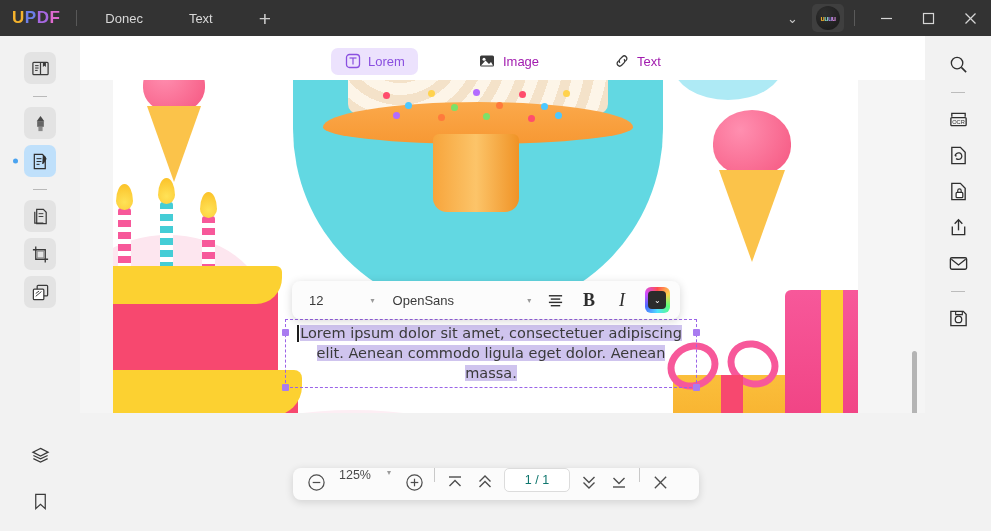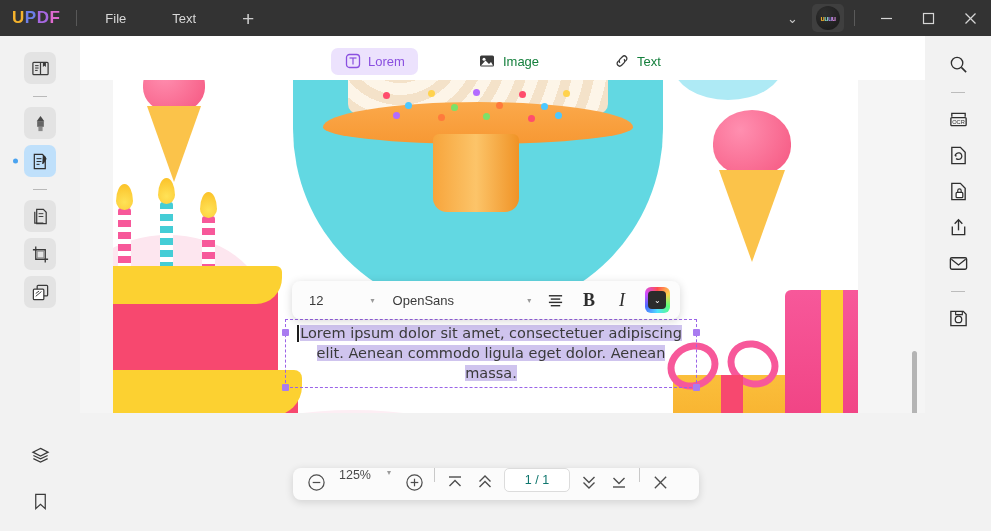--- a/index.html
+++ b/index.html
@@ -91,21 +91,21 @@
   .rr-dash { width: 14px; height: 1px; background: #bcbcbc; margin: 8px 0 10px; }
 
   
   .doctabs {
     position: absolute; top: 36px; left: 80px; width: 845px; height: 50px;
     background: #ffffff; display: flex; align-items: center; justify-content: center;
     border-radius: 0;
   }
   .dtab {
     display: flex; align-items: center; gap: 7px; padding: 5px 13px;
-    border-radius: 7px; font-size: 13px; color: #15803d; margin: 0 24px;
+    border-radius: 7px; font-size: 13px; color: #a21caf; margin: 0 24px;
   }
   .dtab.active { background: #ece2fd; color: #8a4fe0; }
   .dtab-ico { width: 17px; height: 17px; display: flex; align-items: center; justify-content: center; }
 
   
   .canvas {
     position: absolute; top: 80px; left: 80px; width: 845px; height: 333px;
     background: #f5f5f5; overflow: hidden;
   }
   .page {
@@ -263,21 +263,21 @@
 <div class="app">
 
   <div class="titlebar">
     <div class="logo">
       <span class="l1">U</span>
       <span class="l2">P</span>
       <span class="l3">D</span>
       <span class="l4">F</span>
     </div>
     <div class="tb-sep"></div>
-    <div class="tb-menu">File</div>
+    <div class="tb-menu">Donec</div>
     <div class="tb-menu" style="margin-left:22px">Text</div>
     <div class="tb-plus">+</div>
 
     <div class="tb-right">
       <div class="tb-chev">⌄</div>
       <div class="avatar">
         <div class="avatar-circle">
           <i class="av1">u</i>
             <i class="av2">u</i>
             <i class="av3">u</i>

